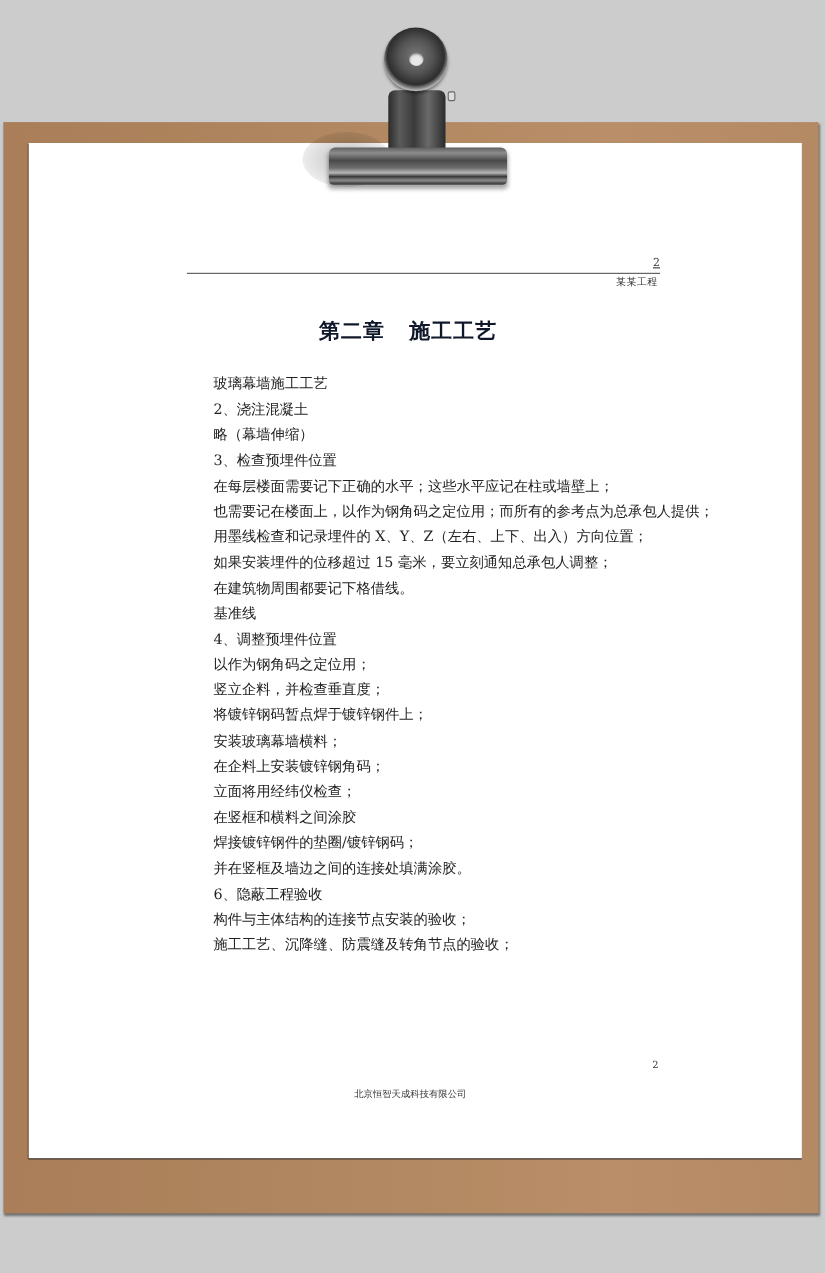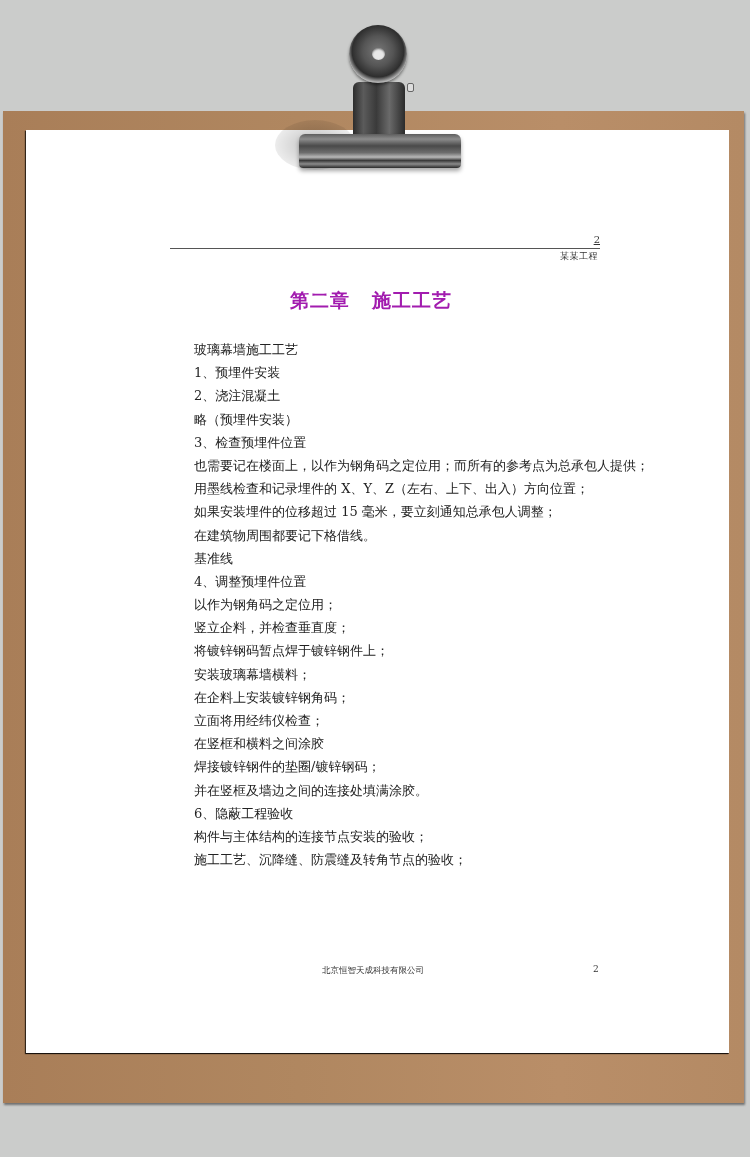--- a/index.html
+++ b/index.html
@@ -58,21 +58,21 @@
     }
     .chapter-title {
       position: absolute;
       left: 0;
       width: 690px;
       top: 158px;
       text-align: center;
       font-family: "DejaVu Sans", "Liberation Sans", sans-serif;
       font-weight: bold;
       font-size: 19px;
-      color: #a21caf;
+      color: #0f172a;
       letter-spacing: 1px;
       word-spacing: 0;
     }
     .chapter-title .gap {
       display: inline-block;
       width: 22px;
     }
     .body-lines {
       position: absolute;
       left: 168px;
@@ -84,21 +84,21 @@
     .body-lines li {
       height: 23.2px;
       line-height: 23.2px;
       font-size: 13px;
       color: #222;
       white-space: nowrap;
     }
     .footer-company {
       position: absolute;
       left: 296px;
-      top: 835px;
+      top: 859px;
       font-size: 8.5px;
       color: #333;
     }
     .footer-page {
       position: absolute;
       left: 567px;
       top: 834px;
       font-size: 9px;
       color: #333;
     }
@@ -179,24 +179,24 @@
   <div class="header-line"></div>
   <span class="header-text">某某工程</span>
   <span class="header-page">2</span>
 
   <div class="chapter-title">
     <span>第二章</span><span class="gap"></span><span>施工工艺</span>
   </div>
 
   <ul class="body-lines">
     <li>玻璃幕墙施工工艺</li>
-    <li>1、预埋件安装</li>
     <li>2、浇注混凝土</li>
-    <li>略（预埋件安装）</li>
+    <li>略（幕墙伸缩）</li>
     <li>3、检查预埋件位置</li>
+    <li>在每层楼面需要记下正确的水平；这些水平应记在柱或墙壁上；</li>
     <li>也需要记在楼面上，以作为钢角码之定位用；而所有的参考点为总承包人提供；</li>
     <li>用墨线检查和记录埋件的 X、Y、Z（左右、上下、出入）方向位置；</li>
     <li>如果安装埋件的位移超过 15 毫米，要立刻通知总承包人调整；</li>
     <li>在建筑物周围都要记下格借线。</li>
     <li>基准线</li>
     <li>4、调整预埋件位置</li>
     <li>以作为钢角码之定位用；</li>
     <li>竖立企料，并检查垂直度；</li>
     <li>将镀锌钢码暂点焊于镀锌钢件上；</li>
     <li>安装玻璃幕墙横料；</li>

